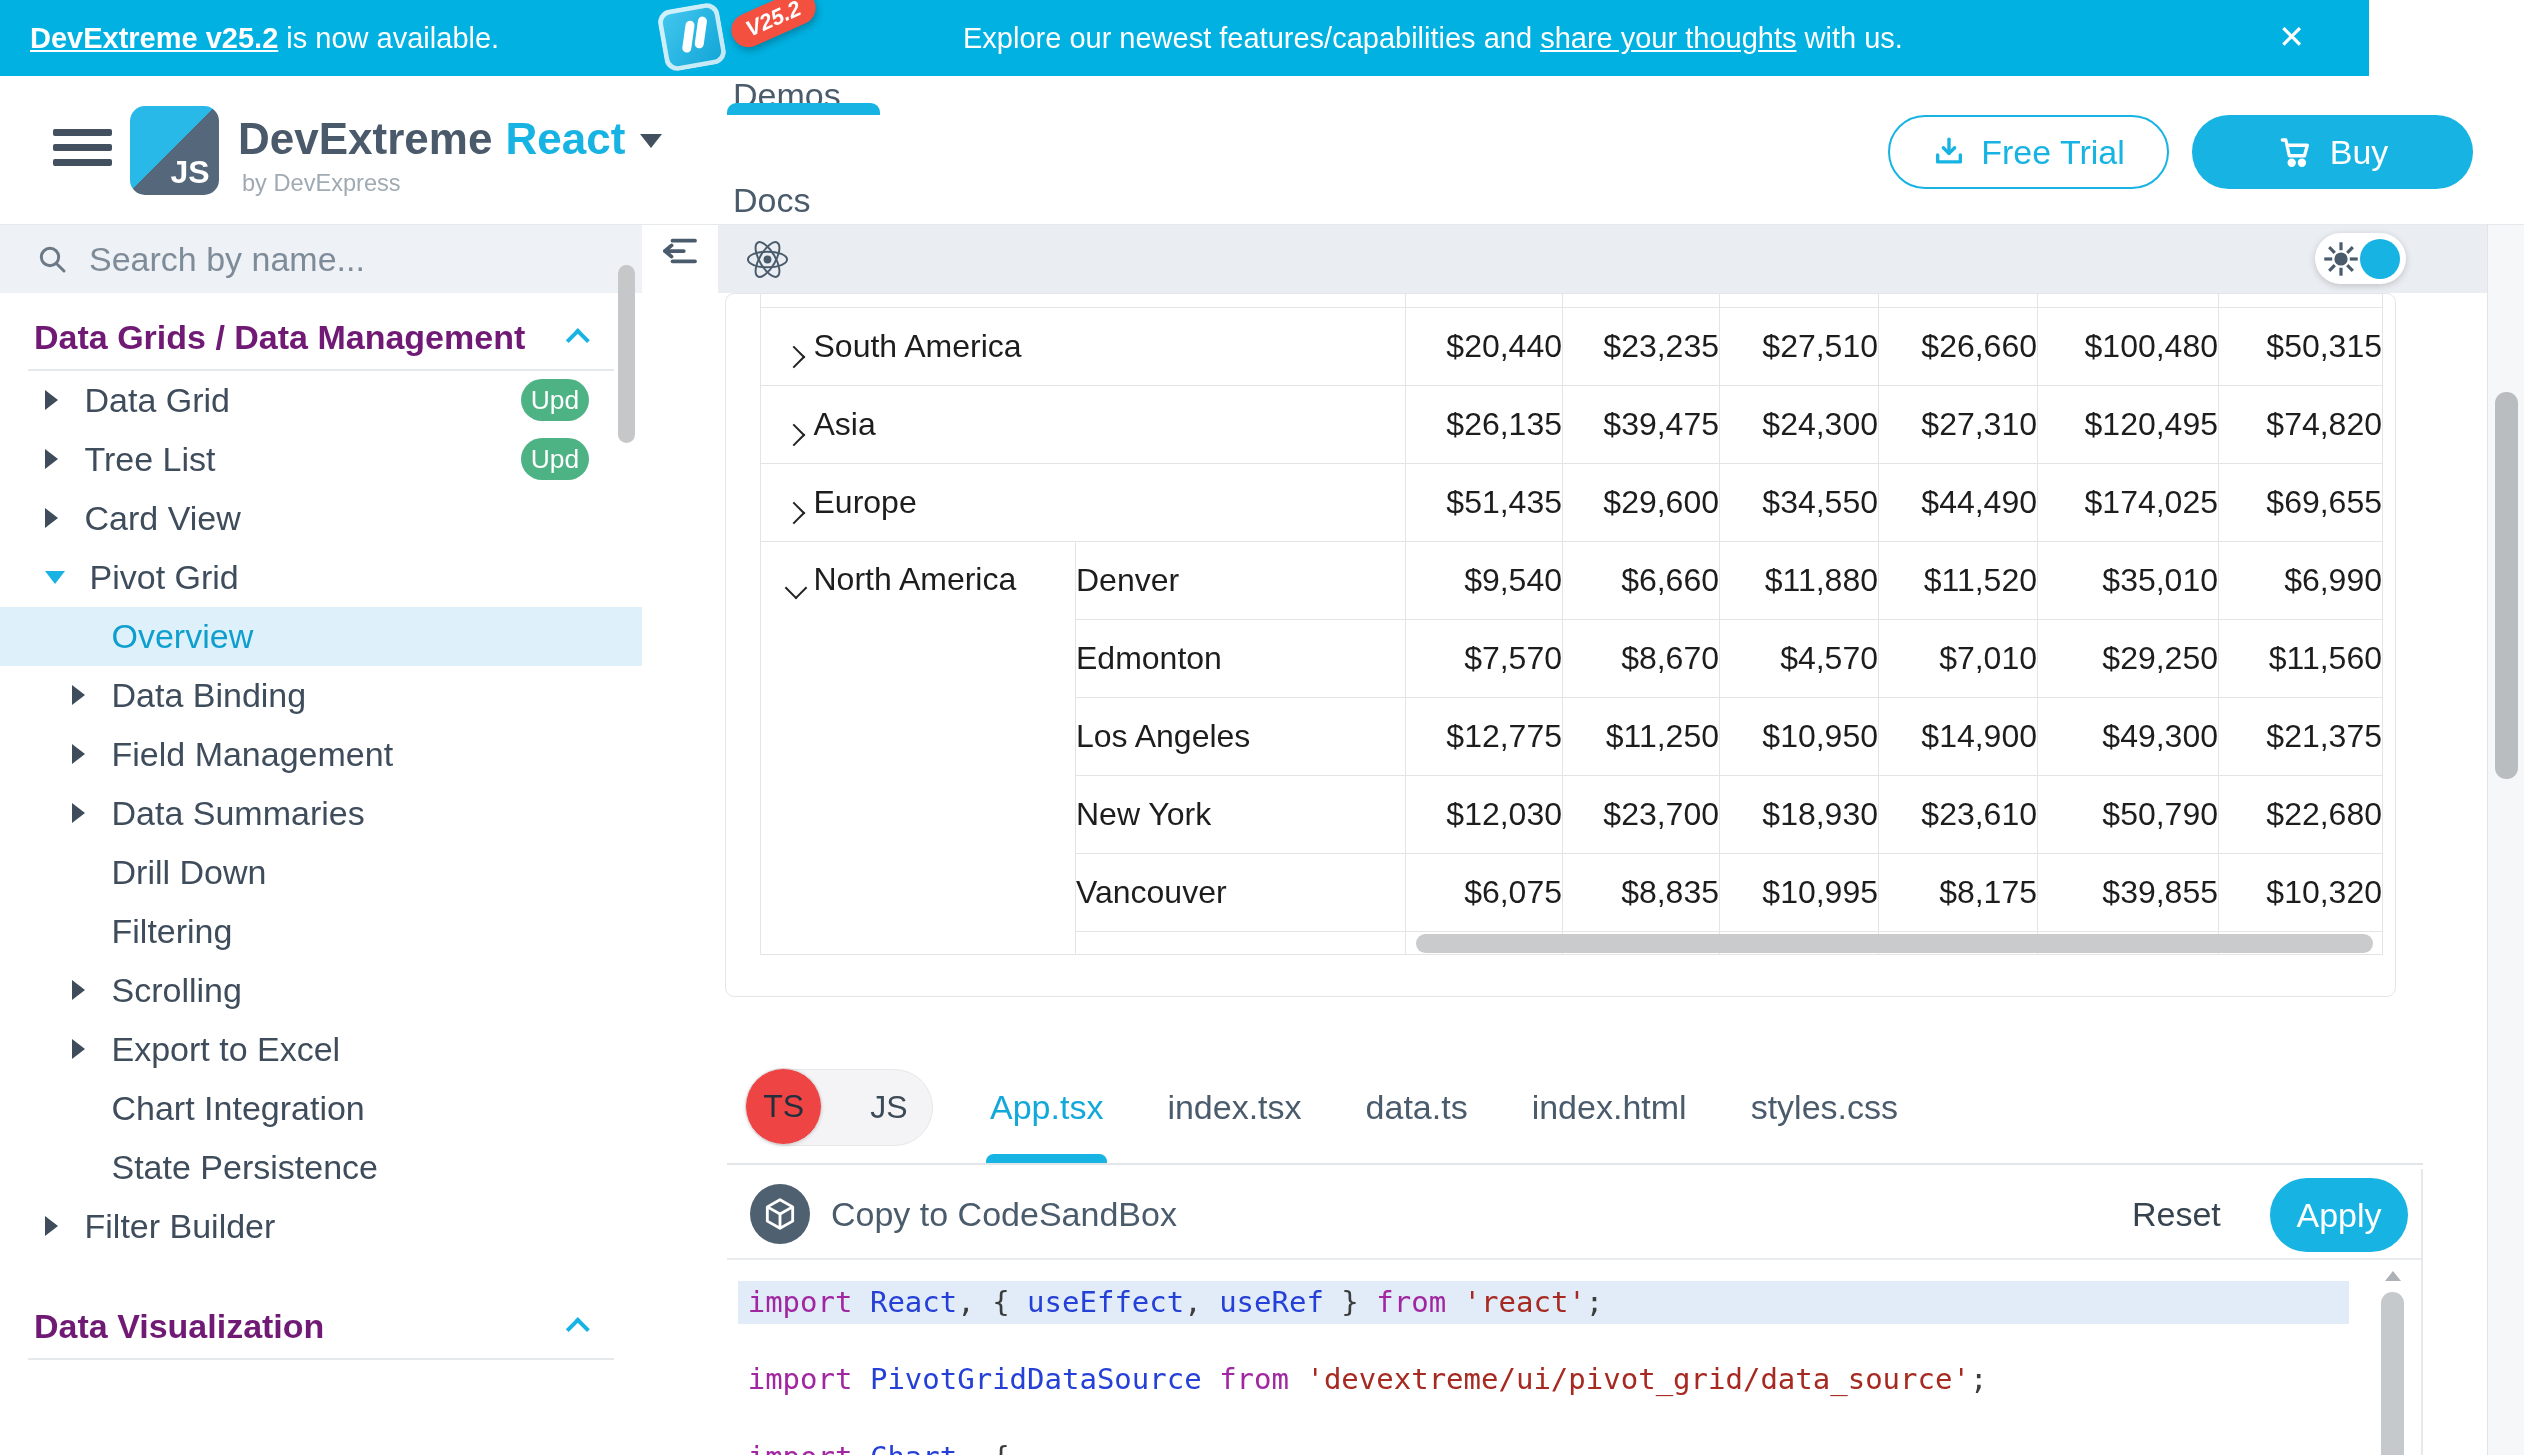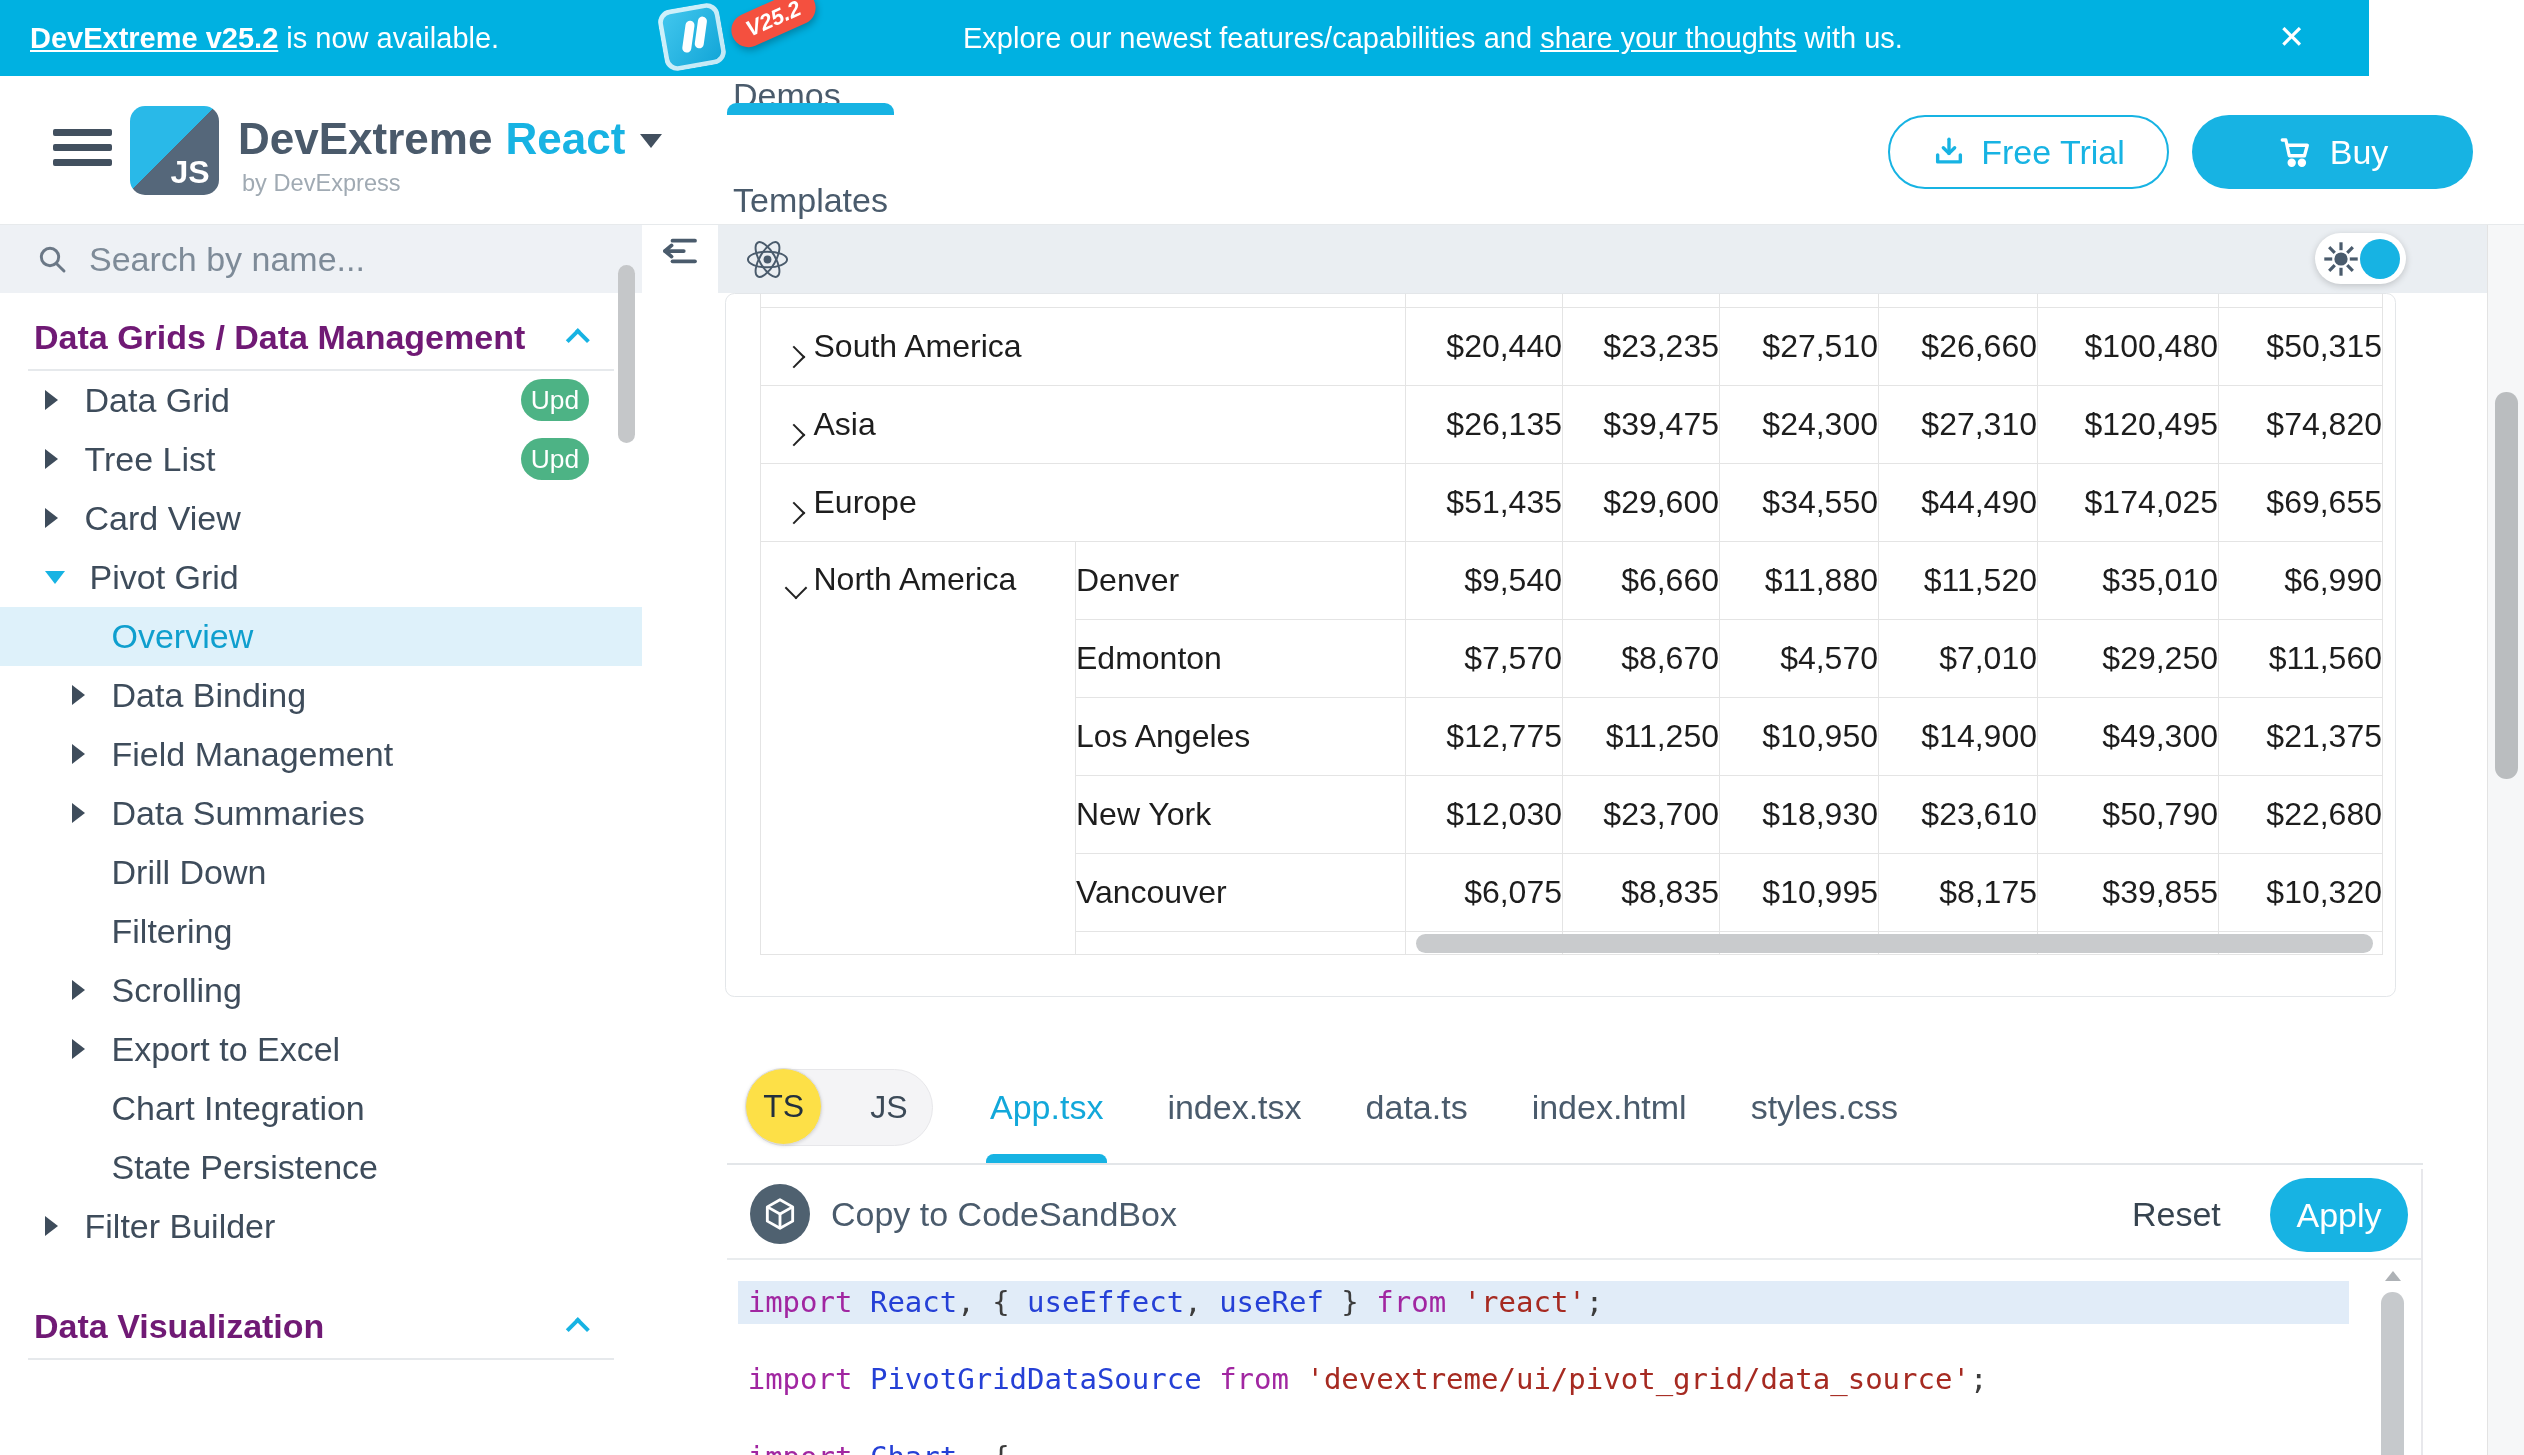--- a/index.html
+++ b/index.html
@@ -80,21 +80,21 @@
   .chev-r { width:16px; height:16px; border-right:2.8px solid #222; border-top:2.8px solid #222; transform:rotate(45deg); }
   .chev-d { width:16px; height:16px; border-right:2.8px solid #222; border-bottom:2.8px solid #222; transform:rotate(45deg) translateY(-2.8px); }
   td.pv-region { vertical-align:top; }
   td.pv-region .rh-wrap { height:76px; display:flex; align-items:center; }
   td.pv-city { padding-left:40px; cursor:pointer; }
   .hscroll { position:absolute; left:682px; top:640px; width:974px; height:21px; }
   .hscroll .thumb { position:absolute; left:7.6px; right:9.4px; top:0; height:19px; background:#c9cbcd; border-radius:9.4px; cursor:pointer; }
 
   
   .lang-toggle { position:absolute; left:746px; top:1069px; width:187px; height:77px; background:#f4f4f6; border:1.9px solid #e7e7ea; border-radius:40px; cursor:pointer; }
-  .lang-ts { position:absolute; left:-1.9px; top:-1.9px; width:77px; height:77px; background:#fde047; border:1.9px solid #dcdce0; border-radius:50%; display:flex; align-items:center; justify-content:center; font-size:32px; color:#22303e; box-shadow:0 0.9px 3.8px rgba(0,0,0,.12); }
+  .lang-ts { position:absolute; left:-1.9px; top:-1.9px; width:77px; height:77px; background:#ef4444; border:1.9px solid #dcdce0; border-radius:50%; display:flex; align-items:center; justify-content:center; font-size:32px; color:#22303e; box-shadow:0 0.9px 3.8px rgba(0,0,0,.12); }
   .lang-js { position:absolute; right:24.5px; top:0; height:74px; line-height:74px; font-size:32px; color:#3c4a58; }
   .tabs { position:absolute; left:990px; top:1069px; height:77px; display:flex; gap:64px; align-items:center; }
   .tab { position:relative; height:100%; display:flex; align-items:center; font-size:34px; color:#4a5b6c; cursor:pointer; white-space:nowrap; }
   .tab.active { color:#12a8da; }
   .tab.active::after { content:""; position:absolute; left:-3.8px; right:-3.8px; bottom:-19px; height:11.3px; background:#17b3e3; border-radius:7.6px 7.6px 0 0; }
   .divider1 { position:absolute; left:727px; top:1163px; width:1696px; height:1.9px; background:#e3e6e9; }
   .sandbox { position:absolute; left:750px; top:1184px; display:flex; align-items:center; gap:21px; cursor:pointer; }
   .sandbox-circle { width:60px; height:60px; border-radius:50%; background:#4f6170; display:flex; align-items:center; justify-content:center; }
   .sandbox-label { font-size:34px; color:#4a5b6c; }
   .reset-btn { position:absolute; left:2132px; top:1184px; height:60px; line-height:60px; font-size:34px; color:#36434f; cursor:pointer; }
@@ -143,23 +143,20 @@
       </div>
     <div class="brandline">
       <span>DevExtreme</span><span class="plat">React</span><span class="brand-caret"></span>
     </div>
     <div class="byline">by DevExpress</div>
     <div class="nav">
         <div class="nav-item active">
           <span>Demos</span>
         </div>
         <div class="nav-item">
-          <span>Templates</span>
-        </div>
-        <div class="nav-item">
           <span>Docs</span>
         </div>
         <div class="nav-item">
           <span>Releases</span>
           <span class="nav-caret"></span>
         </div>
       </div>
     <div class="btn-trial">
       <svg width="34" height="34" viewBox="0 0 24 24" fill="none" stroke="#17b3e3" stroke-width="2.4" stroke-linecap="round" stroke-linejoin="round">
           <path d="M12 3v10"></path>

